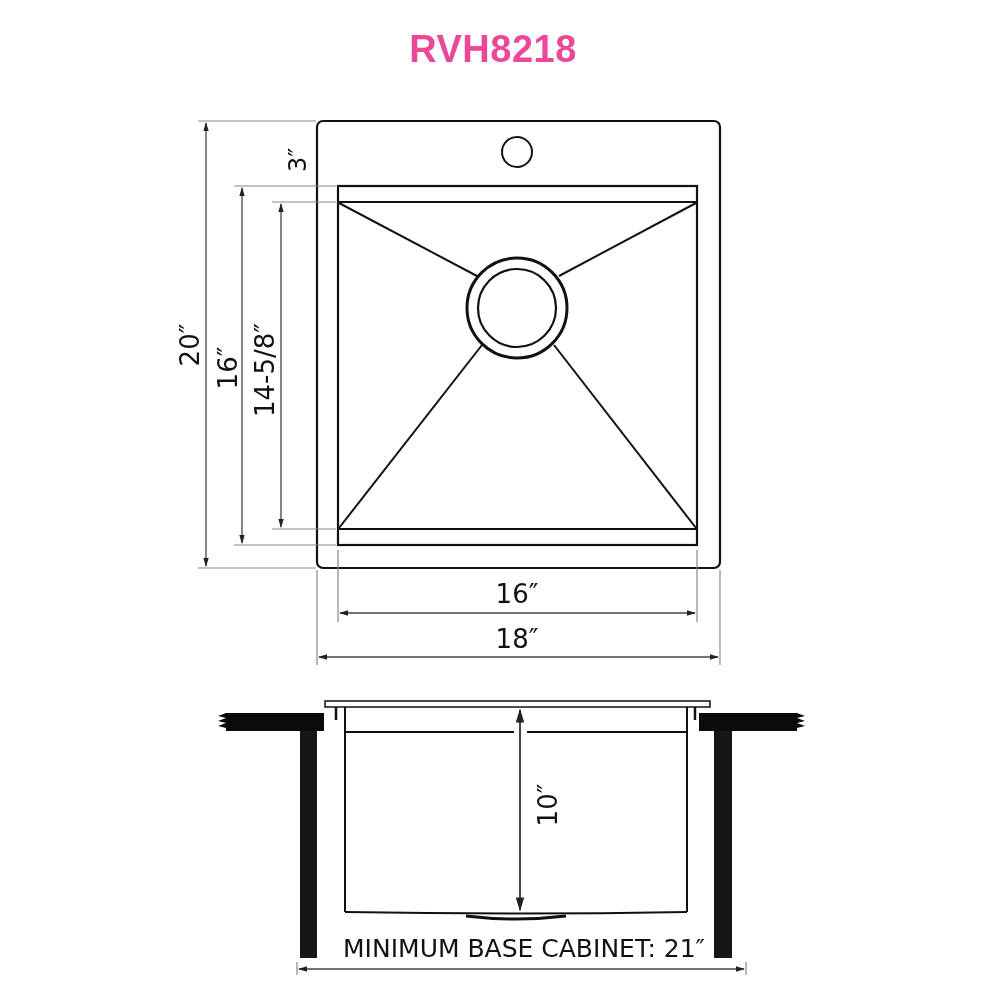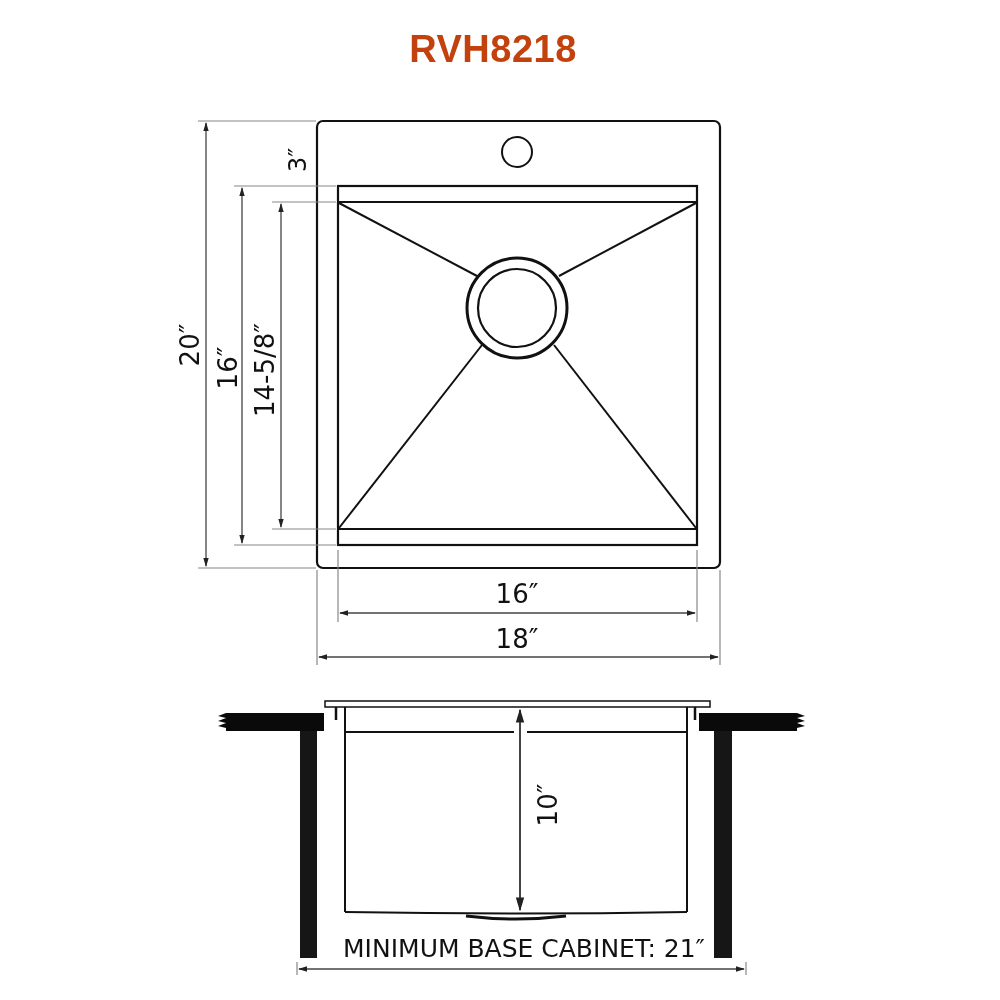--- a/index.html
+++ b/index.html
@@ -1,19 +1,19 @@
 <!DOCTYPE html>
 <html><head>
   <meta charset="utf-8">
   <style>
     html, body { margin: 0; padding: 0; background: #ffffff; }
     body { width: 1000px; height: 1000px; position: relative; overflow: hidden; font-family: "Liberation Sans", "DejaVu Sans", sans-serif; }
     .title {
       position: absolute; left: 0; top: 28px; width: 986px; text-align: center;
-      font-size: 38px; font-weight: bold; color: #c2410c; letter-spacing: 0.5px;
+      font-size: 38px; font-weight: bold; color: #ec4899; letter-spacing: 0.5px;
     }
     svg.drawing { position: absolute; left: 0; top: 0; }
     .dim-label { font-family: "DejaVu Sans", "Liberation Sans", sans-serif; fill: #111111; }
   </style>
 </head>
 <body>
 
 <div class="title">RVH8218</div>
 
 <svg class="drawing" width="1000" height="1000" viewBox="0 0 1000 1000" xmlns="http://www.w3.org/2000/svg">

